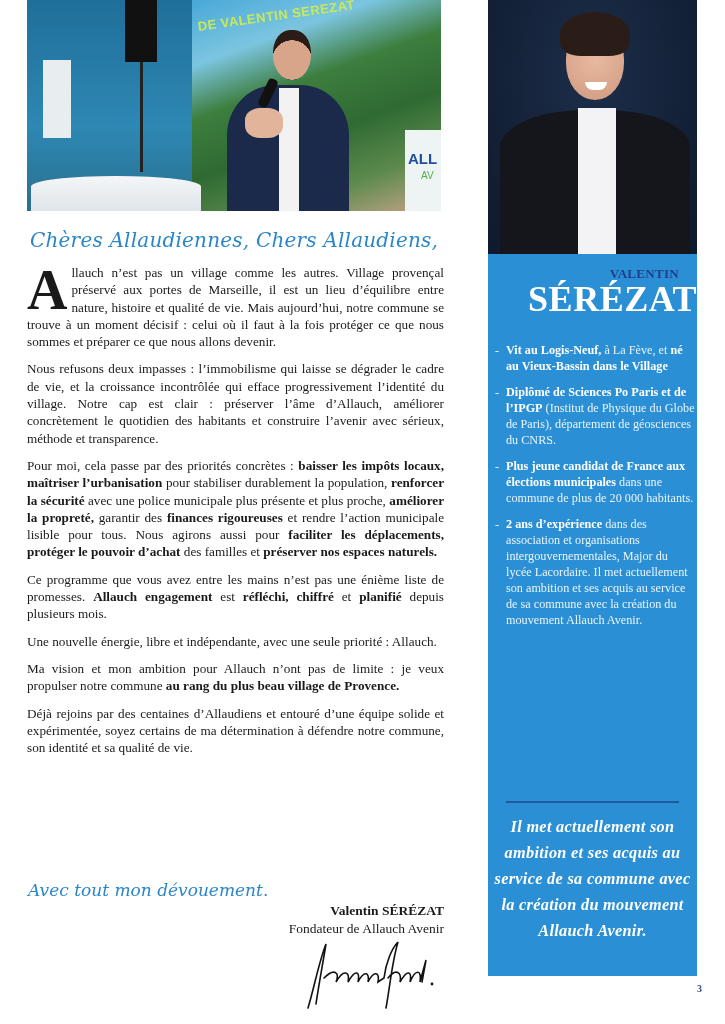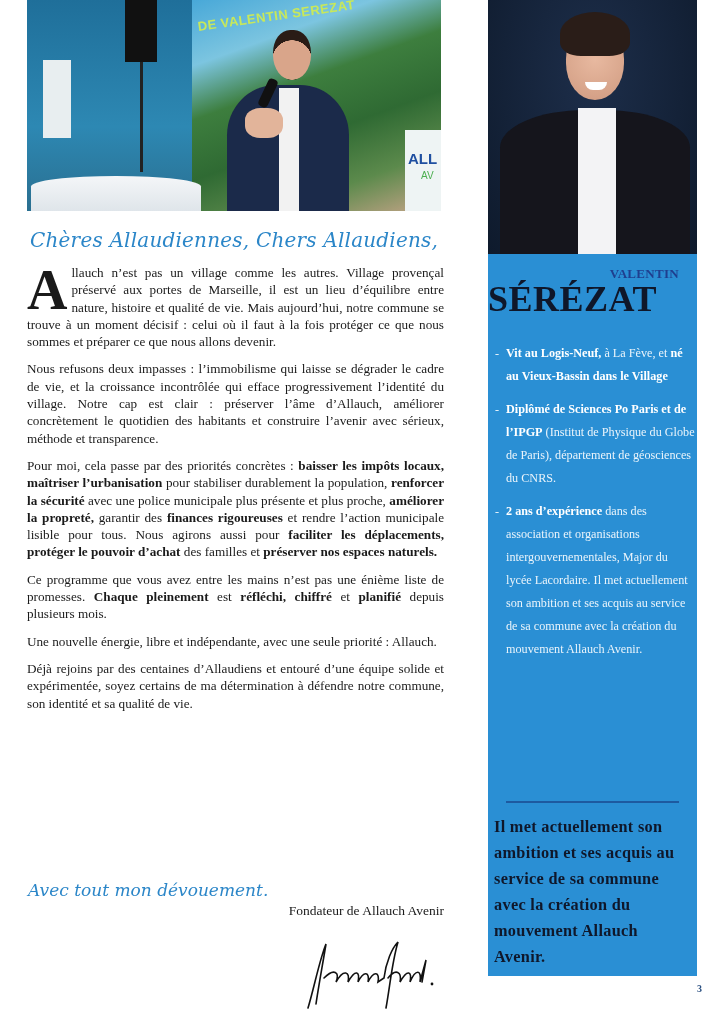--- a/index.html
+++ b/index.html
@@ -52,30 +52,30 @@
   .portrait { position:absolute; left:488px; top:0; width:209px; height:254px; overflow:hidden;
     background: radial-gradient(ellipse at 50% 30%, #1d2e4a 0%, #142238 60%, #0e1a2c 100%); }
   .portrait .hair { position:absolute; left:72px; top:12px; width:70px; height:44px; border-radius:50% 50% 30% 30%; background:#2a1d18; }
   .portrait .face { position:absolute; left:78px; top:26px; width:58px; height:74px; border-radius:45% 45% 50% 50%; background: radial-gradient(circle at 50% 45%, #e8b9a0, #cf9a80); }
   .portrait .smile { position:absolute; left:97px; top:82px; width:22px; height:8px; border-radius:0 0 10px 10px; background:#ffffff; }
   .portrait .jacket { position:absolute; left:12px; top:110px; width:190px; height:150px; border-radius:45% 45% 0 0 / 25% 25% 0 0; background:#15151c; }
   .portrait .shirt { position:absolute; left:90px; top:108px; width:38px; height:146px; background:#f3f3f5; }
 
   .bio-box { position:absolute; left:488px; top:254px; width:209px; height:722px; background:#2a8fd4; color:#ffffff; }
   .bio-first { position:absolute; right:18px; top:12px; font-size:13px; font-weight:bold; color:#1f3f8f; letter-spacing:.3px; }
-  .bio-last { position:absolute; left:0; width:209px; top:24px; text-align:left; font-size:36px; font-weight:bold; color:#0f172a; letter-spacing:.5px; }
+  .bio-last { position:absolute; left:0; width:209px; top:24px; text-align:right; font-size:36px; font-weight:bold; color:#ffffff; letter-spacing:.5px; }
 
-  .bio-list { position:absolute; left:7px; top:88px; width:200px; list-style:none; font-size:12.2px; line-height:23px; }
+  .bio-list { position:absolute; left:7px; top:88px; width:200px; list-style:none; font-size:12.2px; line-height:16px; }
   .bio-list li { position:relative; padding-left:11px; margin-bottom:10px; color:#eaf4fb; }
   .bio-list li::before { content:"-"; position:absolute; left:0; top:0; }
   .bio-list b { color:#ffffff; }
 
   .bio-divider { position:absolute; left:18px; top:547px; width:173px; height:2px; background:#1d5aa0; }
 
-  .bio-quote { position:absolute; left:6px; top:560px; width:197px; text-align:left; font-size:16.3px; line-height:26px; font-weight:bold; color:#0f172a; letter-spacing:.3px; }
+  .bio-quote { position:absolute; left:6px; top:560px; width:197px; text-align:center; font-size:16.3px; line-height:26px; font-weight:bold; color:#ffffff; letter-spacing:.3px;font-style:italic; }
 
   .page-number { position:absolute; left:697px; top:983px; font-size:10px; font-weight:bold; color:#2a4f80; }
 </style>
 </head>
 <body>
 
 <div class="event-photo">
   <div class="wall"></div>
   <div class="door"></div>
   <div class="speaker"></div>
@@ -95,28 +95,30 @@
     <div class="mic"></div>
   </div>
 </div>
 
 <div class="greeting script">Chères Allaudiennes, Chers Allaudiens,</div>
 
 <div class="letter">
   <p><span class="dropcap">A</span><span class="segs"><span>llauch n’est pas un village comme les autres. Village provençal préservé aux portes de Marseille, il est un lieu d’équilibre entre nature, histoire et qualité de vie. Mais aujourd’hui, notre commune se trouve à un moment décisif : celui où il faut à la fois protéger ce que nous sommes et préparer ce que nous allons devenir.</span></span></p>
   <p><span class="segs"><span>Nous refusons deux impasses : l’immobilisme qui laisse se dégrader le cadre de vie, et la croissance incontrôlée qui efface progressivement l’identité du village. Notre cap est clair : préserver l’âme d’Allauch, améliorer concrètement le quotidien des habitants et construire l’avenir avec sérieux, méthode et transparence.</span></span></p>
   <p><span class="segs"><span>Pour moi, cela passe par des priorités concrètes : </span><b>baisser les impôts locaux, maîtriser l’urbanisation</b><span> pour stabiliser durablement la population, </span><b>renforcer la sécurité</b><span> avec une police municipale plus présente et plus proche, </span><b>améliorer la propreté,</b><span> garantir des </span><b>finances rigoureuses</b><span> et rendre l’action municipale lisible pour tous. Nous agirons aussi pour </span><b>faciliter les déplacements, protéger le pouvoir d’achat</b><span> des familles et </span><b>préserver nos espaces naturels.</b></span></p>
-  <p><span class="segs"><span>Ce programme que vous avez entre les mains n’est pas une énième liste de promesses. </span><b>Chaque pleinement</b><span> est </span><b>réfléchi, chiffré</b><span> et </span><b>planifié</b><span> depuis plusieurs mois.</span></span></p>
+  <p><span class="segs"><span>Ce programme que vous avez entre les mains n’est pas une énième liste de promesses. </span><b>Allauch engagement</b><span> est </span><b>réfléchi, chiffré</b><span> et </span><b>planifié</b><span> depuis plusieurs mois.</span></span></p>
   <p><span class="segs"><span>Une nouvelle énergie, libre et indépendante, avec une seule priorité : Allauch.</span></span></p>
+  <p><span class="segs"><span>Ma vision et mon ambition pour Allauch n’ont pas de limite : je veux propulser notre commune </span><b>au rang du plus beau village de Provence.</b></span></p>
   <p><span class="segs"><span>Déjà rejoins par des centaines d’Allaudiens et entouré d’une équipe solide et expérimentée, soyez certains de ma détermination à défendre notre commune, son identité et sa qualité de vie.</span></span></p>
 </div>
 
 <div class="closing script">Avec tout mon dévouement.</div>
 
 <div class="signoff">
+  <div class="name">Valentin SÉRÉZAT</div>
   <div>Fondateur de Allauch Avenir</div>
 </div>
 
 <svg class="signature" viewBox="0 0 140 72">
   <path d="M8 70 C 14 50, 20 20, 26 6 C 22 30, 18 52, 16 66 M24 40 C 34 30, 40 34, 36 44 C 44 30, 50 34, 48 44 C 56 30, 60 34, 58 44 C 64 32, 70 34, 68 44 C 74 32, 80 34, 78 44 L 84 40 C 86 24, 92 10, 98 4 C 92 24, 90 48, 86 70 M88 40 C 96 30, 102 34, 100 44 C 108 30, 112 34, 110 44 C 116 30, 122 32, 120 44 L 126 22 L 122 44" fill="none" stroke="#111" stroke-width="1.6" stroke-linecap="round"></path>
   <circle cx="132" cy="46" r="1.4" fill="#111"></circle>
 </svg>
 
 <div class="portrait">
   <div class="jacket"></div>
@@ -125,19 +127,20 @@
   <div class="hair"></div>
   <div class="smile"></div>
 </div>
 
 <div class="bio-box">
   <div class="bio-first">VALENTIN</div>
   <div class="bio-last">SÉRÉZAT</div>
   <ul class="bio-list">
     <li><span class="segs"><b>Vit au Logis-Neuf,</b><span> à La Fève, et </span><b>né au Vieux-Bassin dans le Village</b></span></li>
     <li><span class="segs"><b>Diplômé de Sciences Po Paris et de l’IPGP</b><span>  (Institut de Physique du Globe de Paris), département de géosciences du CNRS.</span></span></li>
+    <li><span class="segs"><b>Plus jeune candidat de France aux élections municipales</b><span> dans une commune de plus de 20 000 habitants.</span></span></li>
     <li><span class="segs"><b>2 ans d’expérience</b><span> dans des association et organisations intergouvernementales, Major du lycée Lacordaire. Il met actuellement son ambition et ses acquis au service de sa commune avec la création du mouvement Allauch Avenir.</span></span></li>
   </ul>
   <div class="bio-divider"></div>
   <div class="bio-quote">Il met actuellement son ambition et ses acquis au service de sa commune avec la création du mouvement Allauch Avenir.</div>
 </div>
 
 <div class="page-number">3</div>
 
 </body></html>

